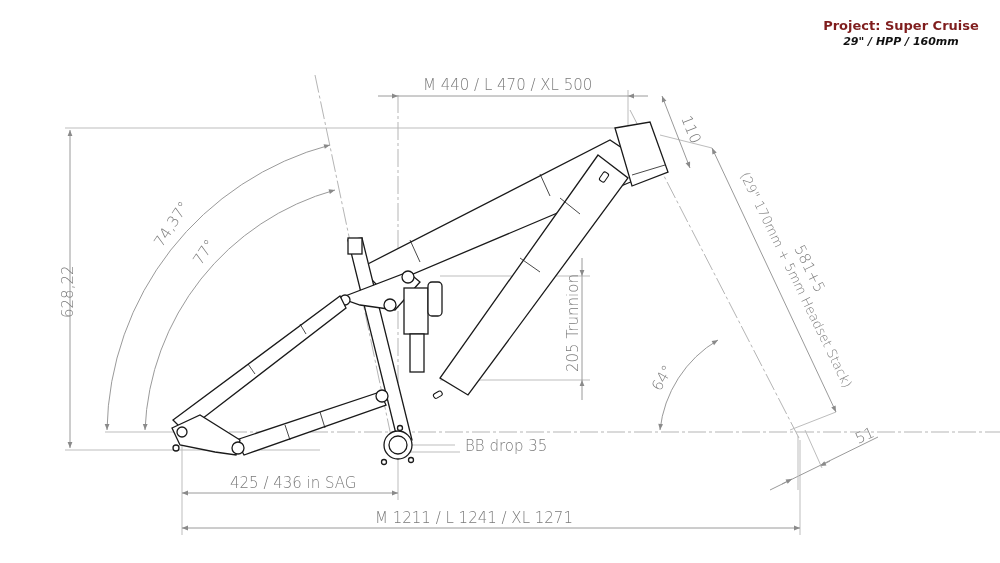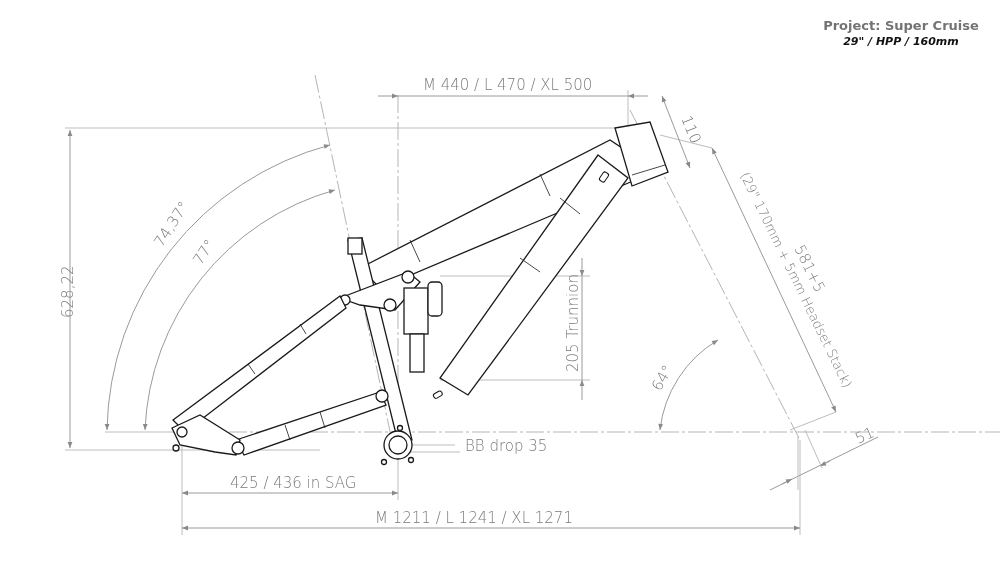--- a/index.html
+++ b/index.html
@@ -7,21 +7,21 @@
     #drawing { position: absolute; left: 0; top: 0; width: 1000px; height: 563px; }
     .dim-text { font-family: "DejaVu Sans", sans-serif; font-size: 15px; fill: #7a7a7a; font-weight: 300; }
     .dim-line { stroke: #9a9a9a; stroke-width: 1; fill: none; }
     .center-line { stroke: #b5b5b5; stroke-width: 1; fill: none; stroke-dasharray: 18 3 3 3; }
     .ext-line { stroke: #bdbdbd; stroke-width: 1; fill: none; }
     .frame { stroke: #1a1a1a; stroke-width: 1.3; fill: #ffffff; }
     .frame-thin { stroke: #1a1a1a; stroke-width: 0.8; fill: none; }
     .logo { position: absolute; right: 14px; top: 14px; width: 170px; text-align: center; }
     .logo-mark { font-family: "DejaVu Sans", sans-serif; font-weight: bold; font-style: italic; font-size: 26px; color: #ffffff; letter-spacing: -1px;
       -webkit-text-stroke: 2px #000; text-shadow: 3px 3px 0 #000; line-height: 32px; }
-    .project-title { font-family: "DejaVu Sans", sans-serif; font-weight: bold; font-size: 13px; color: #737373; margin-top: 4px; white-space: nowrap; }
+    .project-title { font-family: "DejaVu Sans", sans-serif; font-weight: bold; font-size: 13px; color: #7f1d1d; margin-top: 4px; white-space: nowrap; }
     .project-sub { font-family: "DejaVu Sans", sans-serif; font-weight: bold; font-style: italic; font-size: 11px; color: #111; margin-top: 2px; }
   </style>
 </head>
 <body>
 
 <svg id="drawing" viewBox="0 0 1000 563" xmlns="http://www.w3.org/2000/svg">
   <defs>
     <marker id="arr" viewBox="0 0 10 10" refX="10" refY="5" markerWidth="9" markerHeight="6" orient="auto-start-reverse">
       <path d="M0,1 L10,5 L0,9 z" fill="#8a8a8a"></path>
     </marker>

